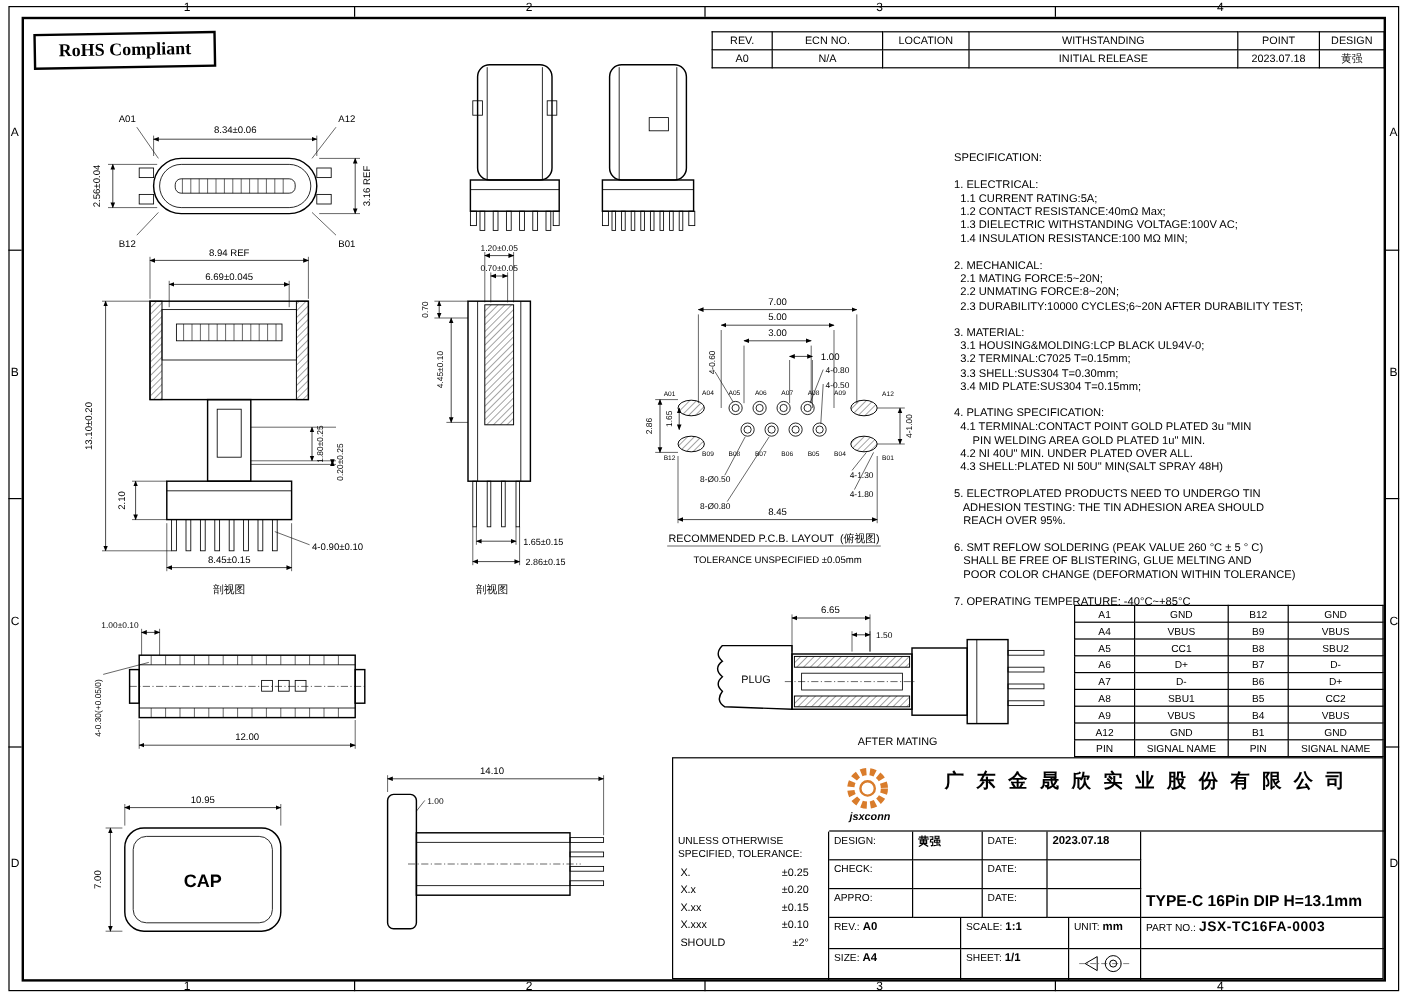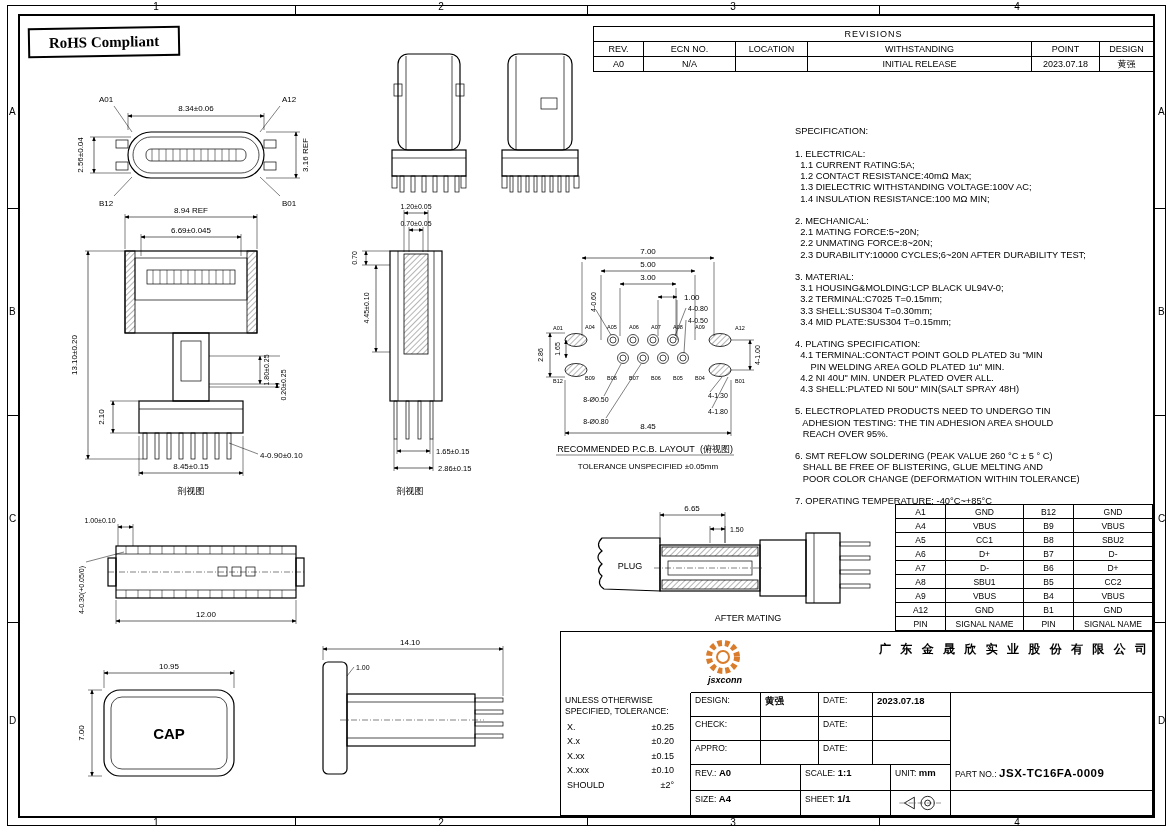--- a/index.html
+++ b/index.html
@@ -25,21 +25,21 @@
 .tb .nb{border-bottom:none}
 .tb-lbl{font-size:8.5px}
 .tb-val{font-size:9.5px;font-weight:bold}
 .tb-val-lg{font-size:11.5px;letter-spacing:.5px;font-weight:bold}
 .tb-title{font-size:13px;font-weight:bold;margin-top:3px;white-space:nowrap}
 .mp-title{font-size:8px;margin-bottom:1px}
 .mp-row{display:flex;justify-content:space-between;align-items:center;font-size:7.5px;height:13px}
 .circ{border:1px solid #000;border-radius:50%;min-width:11px;height:11px;font-size:6.5px;display:flex;align-items:center;justify-content:center}
 .tol-h{font-size:8.5px;line-height:11px}
 .tol-row{display:flex;justify-content:space-between;font-size:9px;padding:4.5px 12px 0 2px}
-.company-cn{position:absolute;left:70px;right:4px;top:9px;text-align:right;font-size:12px;font-weight:bold;letter-spacing:3px;white-space:nowrap}
+.company-cn{position:absolute;left:70px;right:4px;top:9px;text-align:center;font-size:16px;font-weight:bold;letter-spacing:3px;white-space:nowrap}
 .company-en{position:absolute;left:66px;right:4px;top:33px;text-align:center;font-size:10.5px;white-space:nowrap}
 svg text{font-family:"Liberation Sans","DejaVu Sans",sans-serif;fill:#000;font-size:8px}
 svg .t5{font-size:5.5px}
 svg .t7{font-size:7px}
 svg .t75{font-size:7.5px}
 svg .t9{font-size:9px}
 svg .t15{font-size:15px;font-weight:bold}
 .ol{fill:none;stroke:#000;stroke-width:1.2}
 .tl{fill:none;stroke:#000;stroke-width:.7}
 .ext{fill:none;stroke:#000;stroke-width:.5}
@@ -98,23 +98,20 @@
 <table class="abs rev-table">
 <colgroup>
       <col style="width:50px">
       <col style="width:92px">
       <col style="width:72px">
       <col style="width:224px">
       <col style="width:68px">
       <col style="width:54px">
     </colgroup>
 <tbody>
-      <tr>
-        <td colspan="6" class="rev-title">REVISIONS</td>
-      </tr>
 <tr>
         <td>REV.</td>
         <td>ECN NO.</td>
         <td>LOCATION</td>
         <td>WITHSTANDING</td>
         <td>POINT</td>
         <td>DESIGN</td>
       </tr>
 <tr>
         <td>A0</td>
@@ -552,25 +549,28 @@
   <div class="cell" style="left:130px;top:85px;width:70px;height:24px"><span class="tb-lbl">CHECK:</span></div>
   <div class="cell" style="left:200px;top:85px;width:58px;height:24px"><span class="tb-val"></span></div>
   <div class="cell" style="left:258px;top:85px;width:54px;height:24px"><span class="tb-lbl">DATE:</span></div>
   <div class="cell" style="left:312px;top:85px;width:78px;height:24px"><span class="tb-val"></span></div>
 
   <div class="cell" style="left:130px;top:109px;width:70px;height:24px"><span class="tb-lbl">APPRO:</span></div>
   <div class="cell" style="left:200px;top:109px;width:58px;height:24px"><span class="tb-val"></span></div>
   <div class="cell" style="left:258px;top:109px;width:54px;height:24px"><span class="tb-lbl">DATE:</span></div>
   <div class="cell" style="left:312px;top:109px;width:78px;height:24px"><span class="tb-val"></span></div>
 
+  <div class="cell nr" style="left:390px;top:109px;width:203px;height:24px">
+    <div class="tb-title" style="margin-top:0">TYPE-C 16Pin DIP H=13.1mm</div>
+  </div>
 
   <div class="cell" style="left:130px;top:133px;width:110px;height:26px"><span class="tb-lbl">REV.:</span> <span class="tb-val">A0</span></div>
   <div class="cell" style="left:240px;top:133px;width:90px;height:26px"><span class="tb-lbl">SCALE:</span> <span class="tb-val">1:1</span></div>
   <div class="cell" style="left:330px;top:133px;width:60px;height:26px"><span class="tb-lbl">UNIT:</span> <span class="tb-val">mm</span></div>
-  <div class="cell nr" style="left:390px;top:133px;width:203px;height:26px"><span class="tb-lbl">PART NO.:</span> <span class="tb-val-lg">JSX-TC16FA-0009</span></div>
+  <div class="cell nr" style="left:390px;top:133px;width:203px;height:26px"><span class="tb-lbl">PART NO.:</span> <span class="tb-val-lg">JSX-TC16FA-0003</span></div>
 
   <div class="cell nb" style="left:130px;top:159px;width:110px;height:26px"><span class="tb-lbl">SIZE:</span> <span class="tb-val">A4</span></div>
   <div class="cell nb" style="left:240px;top:159px;width:90px;height:26px"><span class="tb-lbl">SHEET:</span> <span class="tb-val">1/1</span></div>
   <div class="cell nb" style="left:330px;top:159px;width:60px;height:26px">
     <svg width="52" height="20" viewBox="0 0 56 24">
       <line x1="2" y1="12" x2="54" y2="12" class="cl"></line>
       <path d="M8 12 L20 5 V19 Z" fill="none" stroke="#000" stroke-width="1"></path>
       <circle cx="36" cy="12" r="8" fill="none" stroke="#000" stroke-width="1"></circle>
       <circle cx="36" cy="12" r="3.5" fill="none" stroke="#000" stroke-width="1"></circle>
     </svg>

